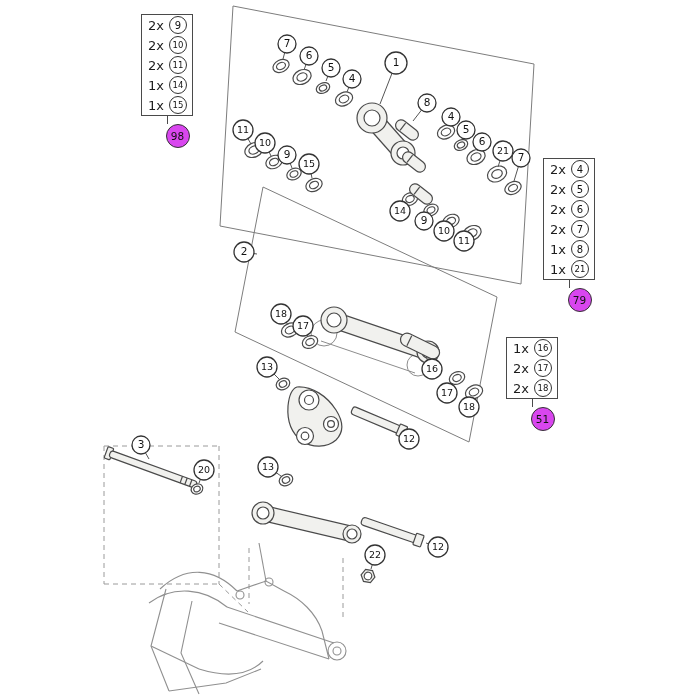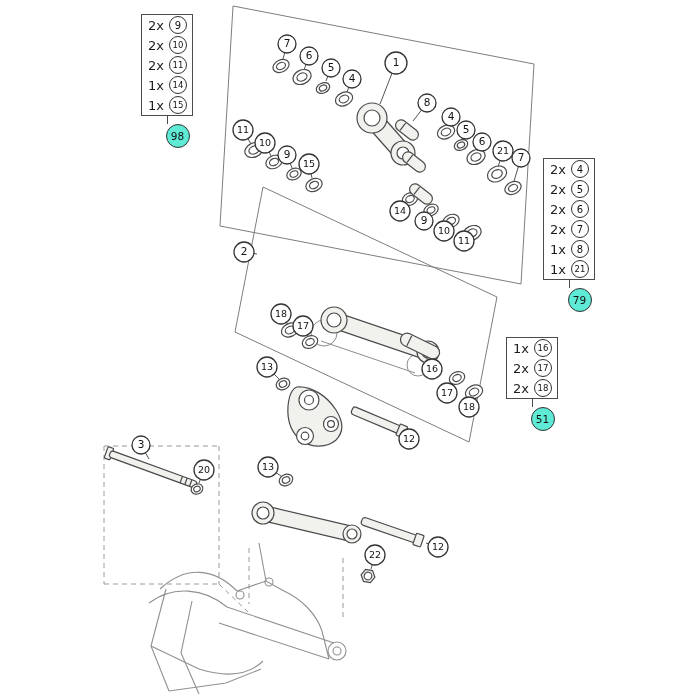--- a/index.html
+++ b/index.html
@@ -7,21 +7,21 @@
          font-family:"DejaVu Sans",sans-serif;}
   .stage svg{position:absolute;left:0;top:0;}
   .parts-table{position:absolute;display:flex;flex-direction:column;align-items:center;}
   .pt-rows{border:1px solid #4a4a4a;background:#fff;display:flex;flex-direction:column;}
   .pt-row{display:flex;align-items:center;gap:5px;height:20px;padding:0 5px 0 6px;}
   .pt-qty{font-size:13px;color:#1c1c1c;width:16px;text-align:right;}
   .pt-part{width:16px;height:16px;border:1.2px solid #333;border-radius:50%;background:#fff;
            display:flex;align-items:center;justify-content:center;font-size:10px;color:#111;flex:0 0 auto;}
   .pt-part.two{font-size:8.5px;}
   .ref-line{width:1px;height:8px;background:#4a4a4a;}
-  .ref-circle{width:22px;height:22px;border:1.3px solid #333;border-radius:50%;background:#5eead4;
+  .ref-circle{width:22px;height:22px;border:1.3px solid #333;border-radius:50%;background:#d946ef;
               display:flex;align-items:center;justify-content:center;font-size:10.5px;color:#111;margin-left:21px;}
   .t98{left:141px;top:14px;}
   .t97{left:543px;top:158px;}
   .t99{left:506px;top:337px;}
 </style>
 </head>
 <body>
 
 <div class="stage">
 

